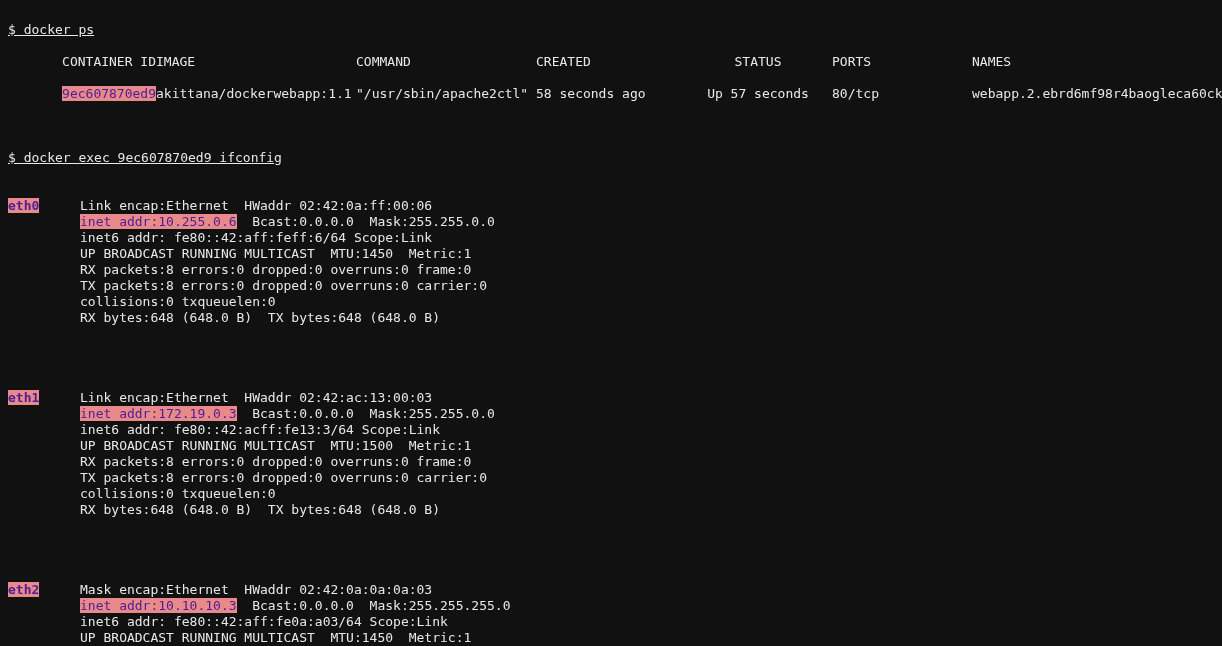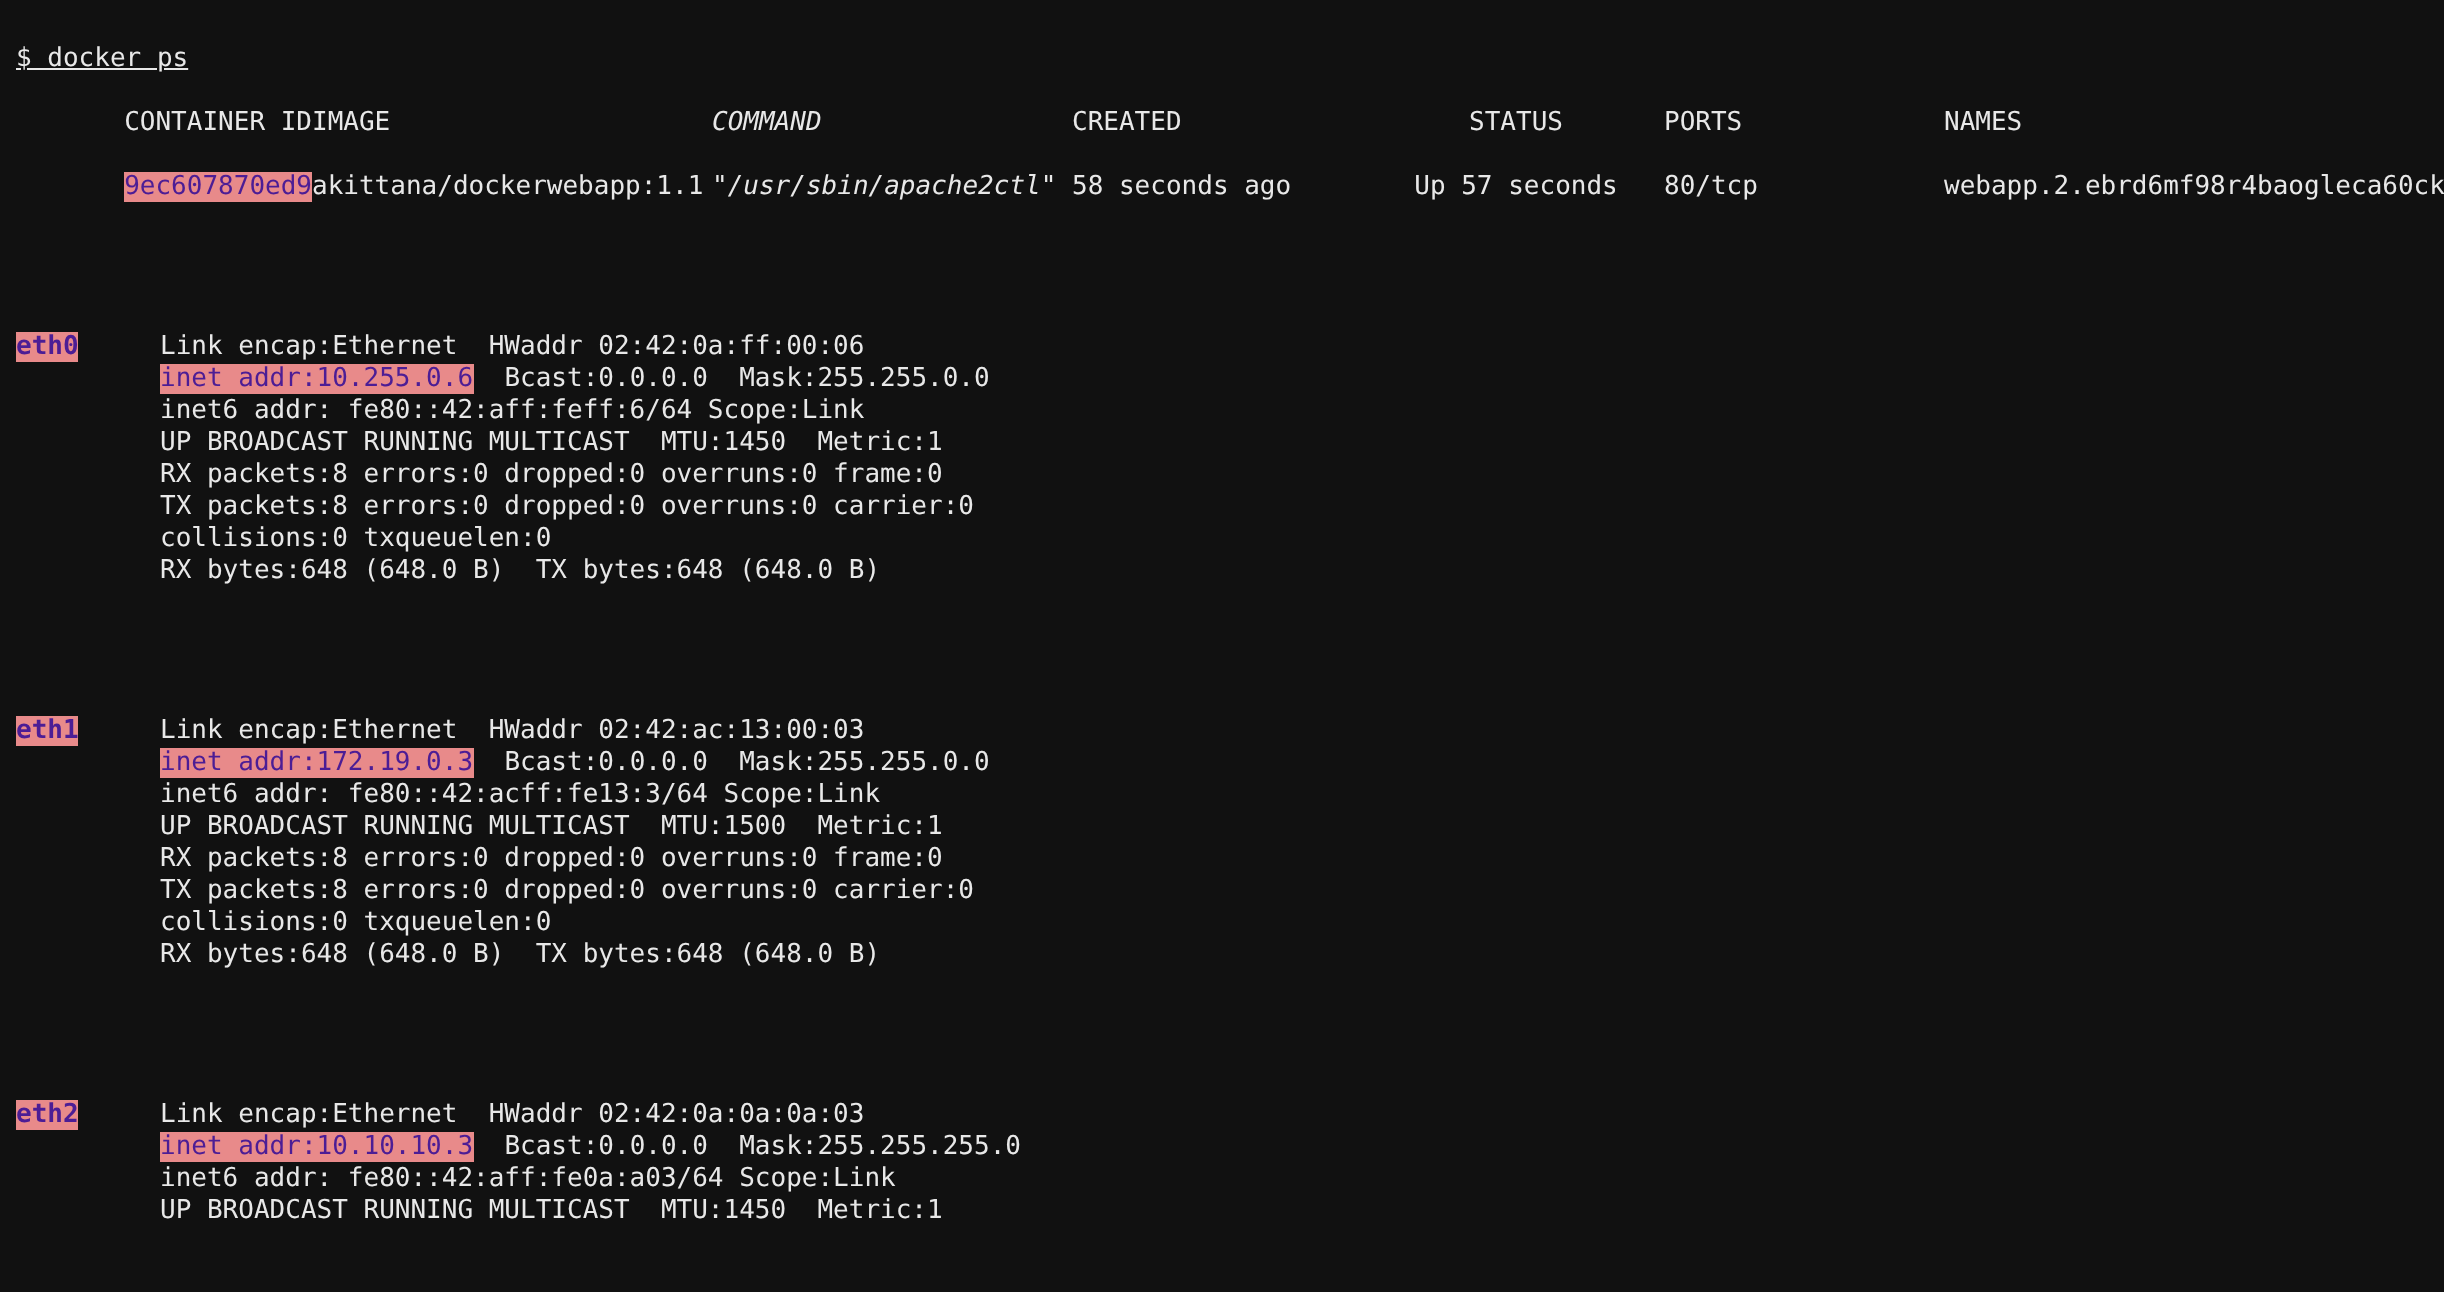--- a/index.html
+++ b/index.html
@@ -21,21 +21,21 @@
     color: #4c1d95;
   }
   .row { display: block; }
   .col {
     display: inline-block;
     vertical-align: top;
   }
   
   .c-id    { width: 148px; text-align: right; }
   .c-img   { width: 200px; }
-  .c-cmd   { width: 180px; font-style: italic; }
+  .c-cmd   { width: 180px; }
   .c-cre   { width: 148px; }
   .c-stat  { width: 148px; text-align: center; }
   .c-ports { width: 140px; }
   .c-names { }
   .prompt-line { margin:0;text-decoration:underline; }
   .if-name {
     display: inline-block;
     width: 72px;
     vertical-align: top;
     font-weight: bold;
@@ -46,20 +46,21 @@
   }
 </style>
 </head>
 <body>
 
 <div class="term">
 <div class="prompt-line">$ docker ps</div>
 <div class="row"><span class="col c-id">CONTAINER ID</span><span class="col c-img">IMAGE</span><span class="col c-cmd">COMMAND</span><span class="col c-cre">CREATED</span><span class="col c-stat">STATUS</span><span class="col c-ports">PORTS</span><span class="col c-names">NAMES</span></div>
 <div class="row"><span class="col c-id"><span class="hl">9ec607870ed9</span></span><span class="col c-img">akittana/dockerwebapp:1.1</span><span class="col c-cmd">"/usr/sbin/apache2ctl"</span><span class="col c-cre">58 seconds ago</span><span class="col c-stat">Up 57 seconds</span><span class="col c-ports">80/tcp</span><span class="col c-names">webapp.2.ebrd6mf98r4baogleca60ckjf</span></div>
 <div class="row">&nbsp;</div>
+<div class="prompt-line">$ docker exec 9ec607870ed9 ifconfig</div>
 
 <div class="row"><span class="if-name"><span class="hl">eth0</span></span><span class="if-body"><span>Link encap:Ethernet  HWaddr 02:42:0a:ff:00:06</span>
 <span class="hl">inet addr:10.255.0.6</span><span>  Bcast:0.0.0.0  Mask:255.255.0.0</span>
 <span>inet6 addr: fe80::42:aff:feff:6/64 Scope:Link</span>
 <span>UP BROADCAST RUNNING MULTICAST  MTU:1450  Metric:1</span>
 <span>RX packets:8 errors:0 dropped:0 overruns:0 frame:0</span>
 <span>TX packets:8 errors:0 dropped:0 overruns:0 carrier:0</span>
 <span>collisions:0 txqueuelen:0</span>
 <span>RX bytes:648 (648.0 B)  TX bytes:648 (648.0 B)</span></span></div>
 <div class="row">&nbsp;</div>
@@ -67,21 +68,21 @@
 <div class="row"><span class="if-name"><span class="hl">eth1</span></span><span class="if-body"><span>Link encap:Ethernet  HWaddr 02:42:ac:13:00:03</span>
 <span class="hl">inet addr:172.19.0.3</span><span>  Bcast:0.0.0.0  Mask:255.255.0.0</span>
 <span>inet6 addr: fe80::42:acff:fe13:3/64 Scope:Link</span>
 <span>UP BROADCAST RUNNING MULTICAST  MTU:1500  Metric:1</span>
 <span>RX packets:8 errors:0 dropped:0 overruns:0 frame:0</span>
 <span>TX packets:8 errors:0 dropped:0 overruns:0 carrier:0</span>
 <span>collisions:0 txqueuelen:0</span>
 <span>RX bytes:648 (648.0 B)  TX bytes:648 (648.0 B)</span></span></div>
 <div class="row">&nbsp;</div>
 
-<div class="row"><span class="if-name"><span class="hl">eth2</span></span><span class="if-body"><span>Link encap:Ethernet  HWaddr 02:42:0a:0a:0a:03</span>
+<div class="row"><span class="if-name"><span class="hl">eth2</span></span><span class="if-body"><span>Mask encap:Ethernet  HWaddr 02:42:0a:0a:0a:03</span>
 <span class="hl">inet addr:10.10.10.3</span><span>  Bcast:0.0.0.0  Mask:255.255.255.0</span>
 <span>inet6 addr: fe80::42:aff:fe0a:a03/64 Scope:Link</span>
 <span>UP BROADCAST RUNNING MULTICAST  MTU:1450  Metric:1</span>
 
 
 
 </span></div>
 
 
 

